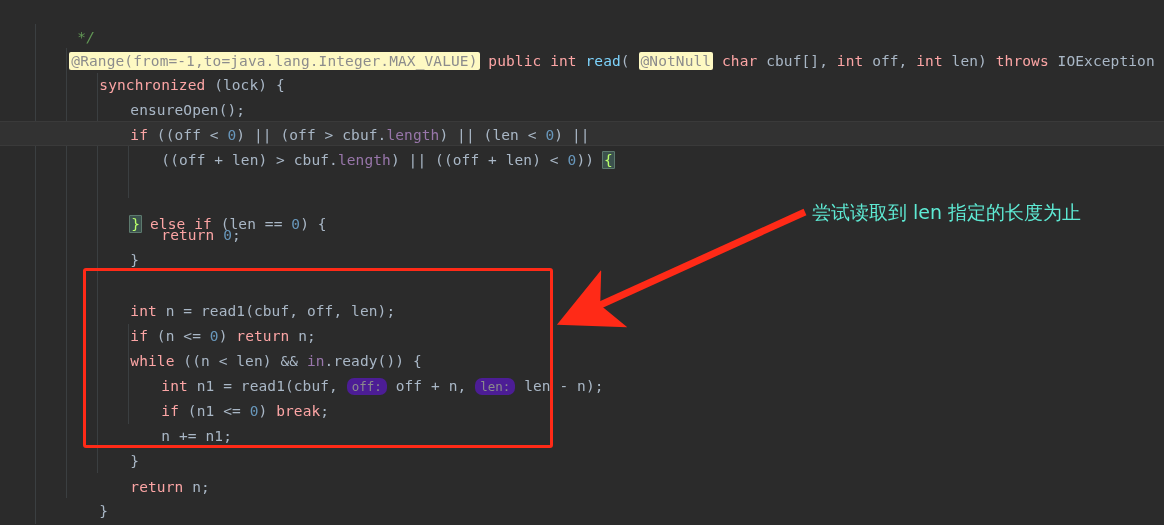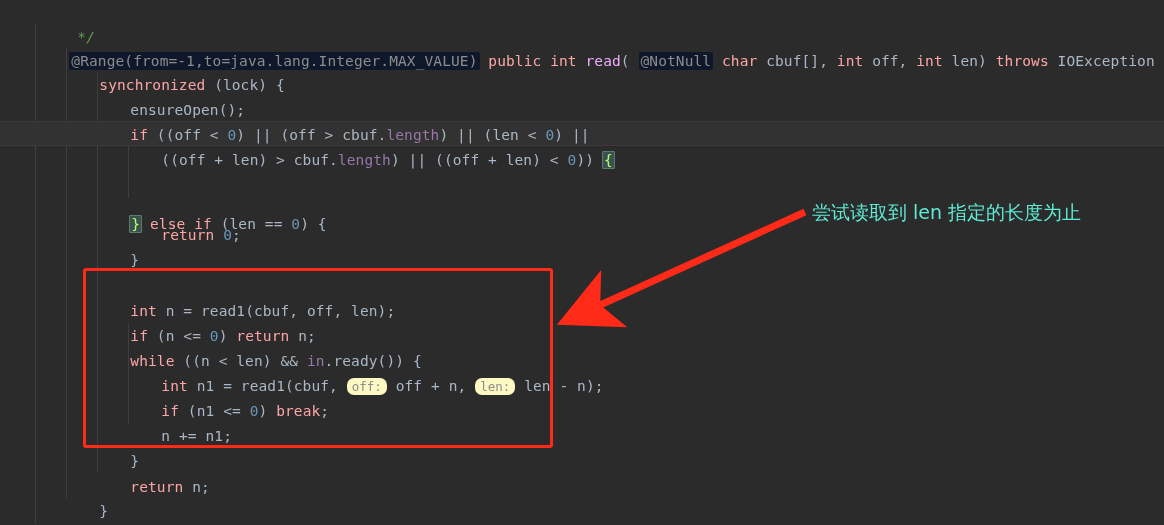--- a/index.html
+++ b/index.html
@@ -37,38 +37,38 @@
     background:#323232;
     border-top:1px solid #3a3a3a;
     border-bottom:1px solid #3a3a3a;
     box-sizing:border-box;
   }
   
   .kw{color:#fca5a5;}
   .num{color:#6897bb;}
   .fld{color:#9876aa;}
   .cmt{color:#629755;font-style:italic;}
-  .anno{color:#f0abfc;margin-top:6px;}
+  .anno{color:#7dd3fc;margin-top:6px;}
   .plain{color:#a9b7c6;}
   .folded{
     color:#8c8c8c;
-    background:#0f172a;
+    background:#fef9c3;
     border-radius:2px;
     padding:1px 2px;
   }
   .bracehl{
     background:#3b514d;
     color:#b9ff6b;
     border:1px solid #5d7a6e;
     border-radius:1px;
     padding:0 1px;
     margin:0 -1px;
   }
   .hint{
-    background:#fef9c3;
+    background:#4c1d95;
     color:#8c8c8c;
     border-radius:7px;
     padding:1px 5px;
     font-size:12.5px;
     letter-spacing:0;
   }
   
   #overlay{position:absolute;inset:0;pointer-events:none;}
   .redbox{
     position:absolute;

